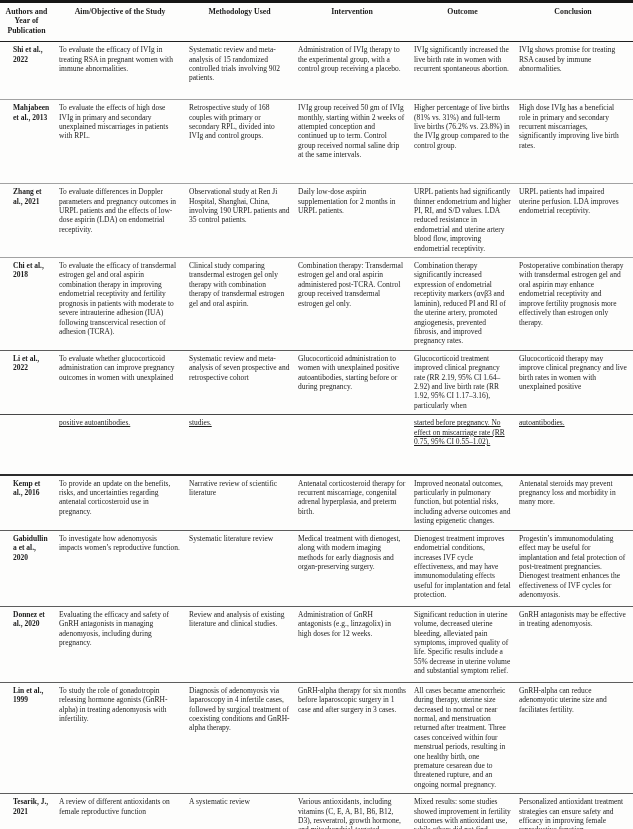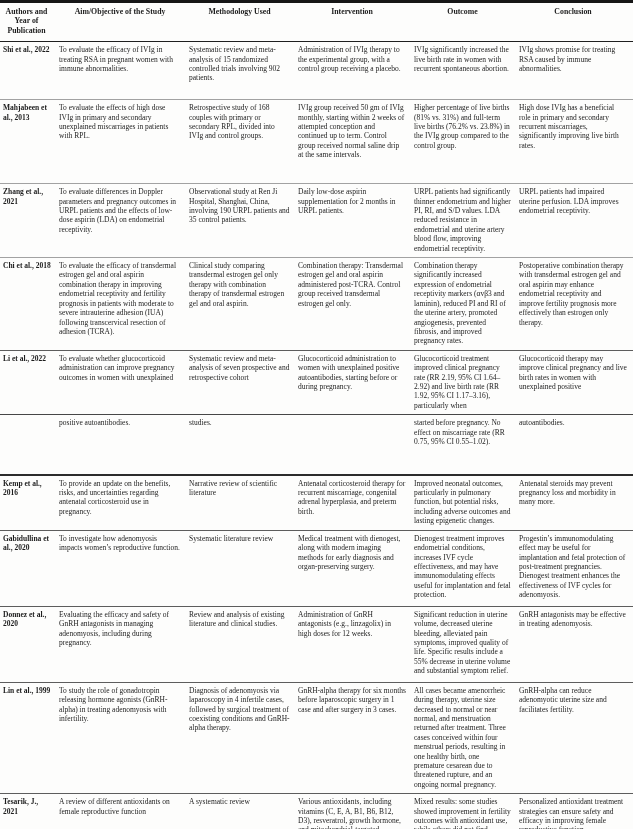--- a/index.html
+++ b/index.html
@@ -24,37 +24,37 @@
     padding:3px 6px 4px 2px;
     word-wrap:break-word;
   }
   th{
     font-weight:bold;
     text-align:center;
     font-size:7.8px;
     padding-top:4px;
     padding-bottom:6px;
   }
-  td.authors{font-weight:bold;padding-left:3px;}
+  td.authors{font-weight:bold;padding-left:13px;}
   th.authors{padding-left:2px;}
   
   tr.sep-head > th{border-bottom:1.6px solid #1f1f1f;margin-left:12px;}
   tr.sep-light > td{border-bottom:1px solid #a2a2a2;}
   tr.sep-mid   > td{border-bottom:1px solid #5d5d5d;}
   tr.sep-break > td{border-bottom:1.5px solid #474747;}
   tr.sep-dark  > td{border-bottom:2px solid #2c2c2c;}
   tr.sep-thick > td{border-bottom:2.2px solid #141414;}
   
   tr.rh-head{height:38px;}
   tr.rh1{height:58px;}
   tr.rh2{height:84px;}
   tr.rh3{height:61px;font-family:Liberation Serif, serif;}
   tr.rh4{height:89px;margin-top:24px;}
   tr.rh5a{height:56px;}
-  tr.rh5b{height:60px;}
+  tr.rh5b{height:60px;text-decoration:underline;}
   tr.rh6{height:50px;margin-left:24px;}
   tr.rh7{height:76px;}
   tr.rh8{height:76px;}
   tr.rh9{height:96px;margin-left:48px;}
   tr.rh10{height:52px;}
 </style>
 </head>
 <body>
 
 <div class="sheet">

